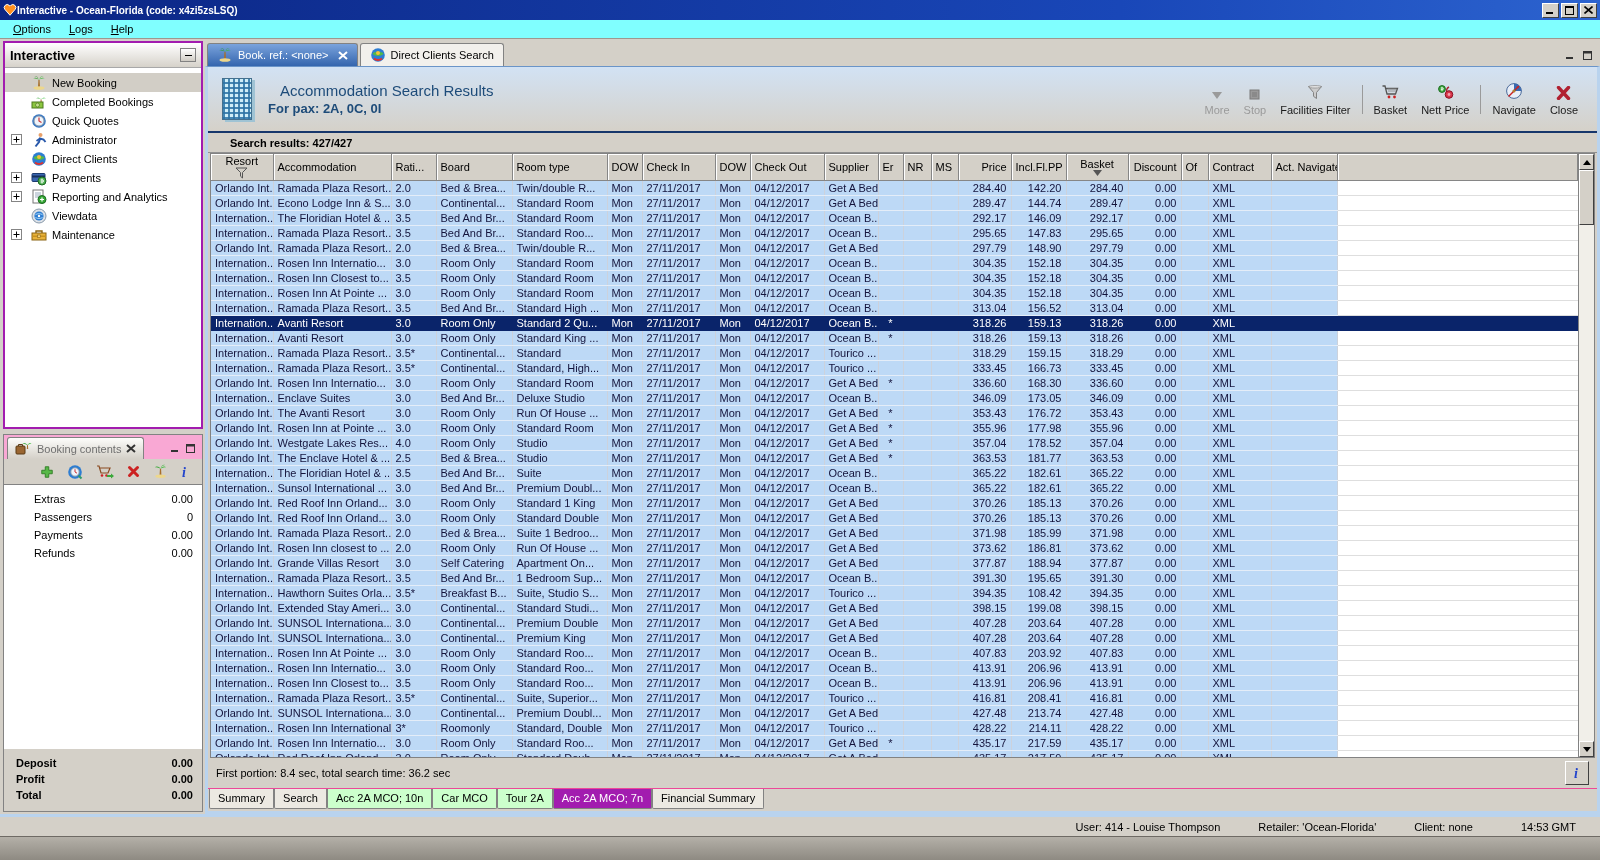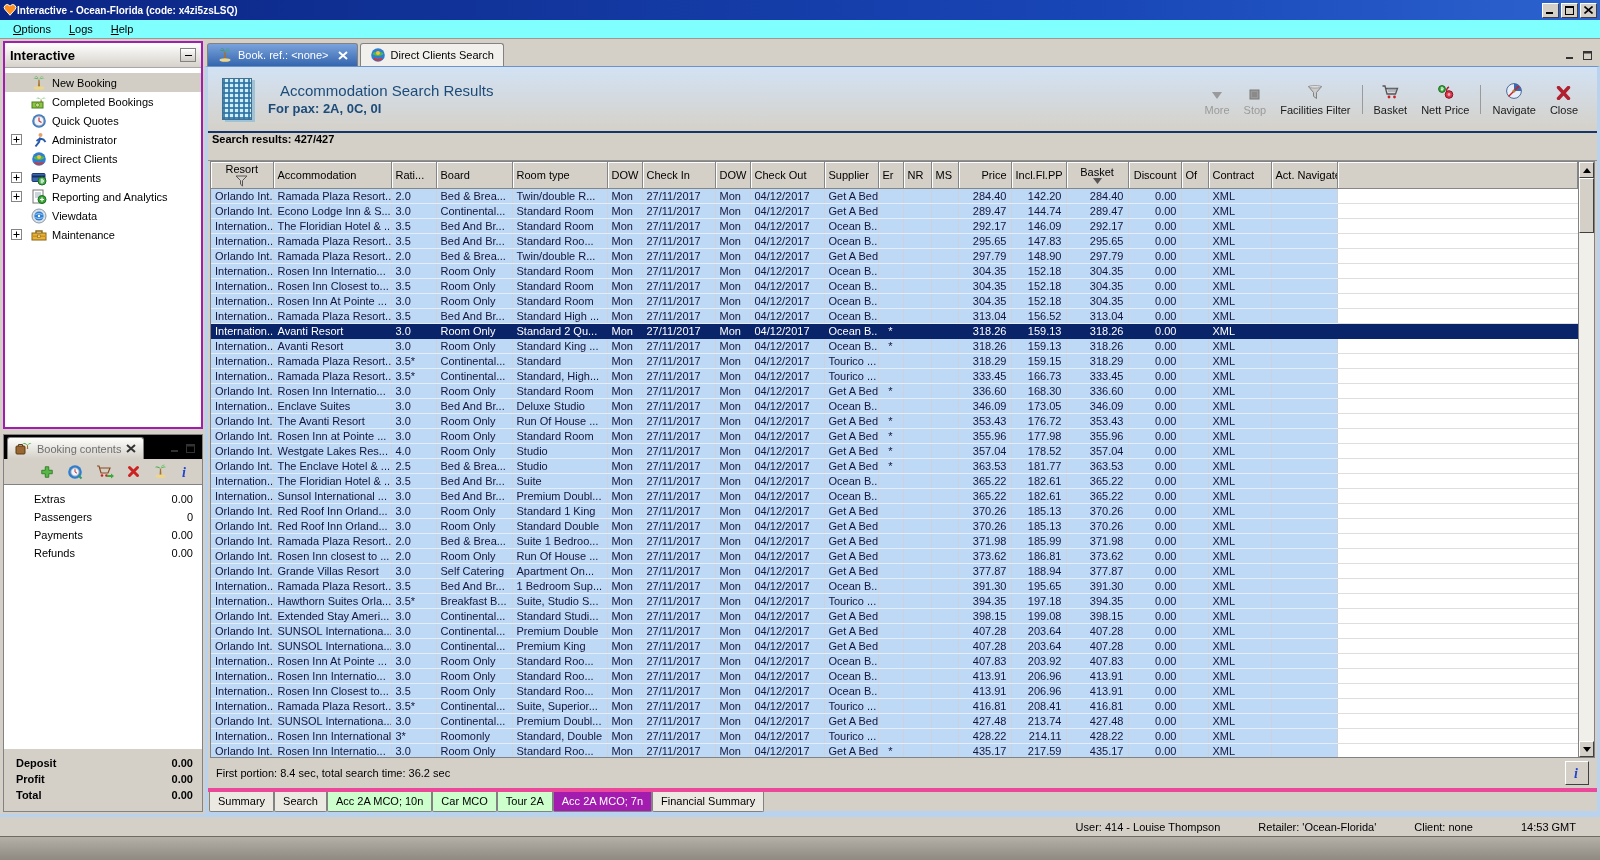--- a/index.html
+++ b/index.html
@@ -35,21 +35,21 @@
   .collapse-btn { margin-left:auto; width:16px; height:14px; border:1px solid #828282; background:linear-gradient(#fff,#cfcbc3);
     display:flex; align-items:center; justify-content:center; }
   .tree { padding-top:5px; overflow:hidden; }
   .tree-item { display:flex; align-items:center; height:19px; padding-left:6px; }
   .tree-item.selected { background:#d2cec6; }
   .expander { width:13px; height:11px; flex:none; display:flex; align-items:center; }
   .tree-item .icn { width:18px; height:16px; flex:none; margin:0 4px 0 6px; display:flex; align-items:center; justify-content:center; }
   .tree-item .lbl { white-space:nowrap; }
 
   .booking-panel { flex:1; background:#d4d0c8; border:1px solid #828282; display:flex; flex-direction:column; min-height:0; }
-  .bc-tabbar { height:24px; flex:none; background:#000000; display:flex; align-items:flex-end; padding:3px 4px 0 3px; }
+  .bc-tabbar { height:24px; flex:none; background:#f9a8d4; display:flex; align-items:flex-end; padding:3px 4px 0 3px; }
   .bc-tab { background:linear-gradient(#fdfdfb,#d4d0c8); border:1px solid #828282; border-bottom:none;
     border-radius:3px 3px 0 0; display:flex; align-items:center; gap:5px; padding:3px 7px; color:#6e6e6e; }
   .bc-winbtns { margin-left:auto; display:flex; gap:6px; padding:0 3px 6px 0; }
   .bc-toolbar { height:25px; flex:none; display:flex; align-items:center; justify-content:flex-end; gap:13px; padding:2px 12px 2px 0;
     background:#d4d0c8; }
   .bc-list { flex:1; background:#fff; border-top:1px solid #828282; padding-top:5px; overflow:hidden; }
   .bc-row { display:flex; height:18px; align-items:center; padding:0 9px 0 30px; }
   .bc-row .v { margin-left:auto; }
   .bc-totals { flex:none; background:#d4d0c8; border-top:1px solid #fff; padding:6px 9px 8px 12px; font-weight:bold; }
   .bc-trow { display:flex; height:16px; align-items:center; }
@@ -76,21 +76,21 @@
   .hb-titles { margin-left:16px; color:#1d4b79; }
   .hb-title { font-size:15px; font-weight:normal;margin-left:12px; }
   .hb-sub { font-size:13px; font-weight:bold; margin-top:2px; }
   .hb-toolbar { margin-left:auto; display:flex; align-items:stretch; }
   .hb-btn { display:flex; flex-direction:column; align-items:center; justify-content:flex-end; gap:4px;
     padding:4px 7px; font-size:11px; color:#1a1a1a; white-space:nowrap; }
   .hb-btn .icn { height:17px; display:flex; align-items:flex-end; }
   .hb-btn.disabled { color:#9a9a9a; }
   .hb-sep { width:1px; background:#9a9a9a; margin:6px 4px; }
 
-  .results-row { height:28px; flex:none; display:flex; padding-left:4px; font-weight:bold;
+  .results-row { height:20px; flex:none; display:flex; align-items:center; padding-left:22px; font-weight:bold;
     border-bottom:1px solid #909090; background:#d4d0c8; }
 
   .table-zone { flex:1; min-height:0; display:flex; margin:0 2px; background:#fff; border:1px solid #828282; }
   .grid-wrap { flex:1; overflow:hidden; }
   table { border-collapse:collapse; table-layout:fixed; width:100%; font-size:11px; }
   th { background:#d4d0c8; font-weight:normal; text-align:left; padding:1px 4px; height:17px;
     border-right:1px solid #868686; border-bottom:1px solid #868686;
     box-shadow:inset 1px 1px 0 #fff; white-space:nowrap; overflow:hidden; }
   th.num { text-align:right; }
   th .hflex { display:flex; align-items:center;flex-direction:column; }
@@ -110,21 +110,21 @@
   .sc-track { flex:1; position:relative; }
   .sc-thumb { position:absolute; top:0; left:0; width:15px; height:55px; background:#d4d0c8;
     border:1px solid; border-color:#fff #404040 #404040 #fff; }
   .sc-btn.down { margin-top:auto; }
 
   .status-line { height:30px; flex:none; background:#d4d0c8; display:flex; align-items:center; padding:0 8px; }
   .info-btn { margin-left:auto; width:24px; height:24px; background:#d4d0c8; border:1px solid; border-color:#fff #404040 #404040 #fff;
     display:flex; align-items:center; justify-content:center; }
 
   .bottom-tabs { height:23px; flex:none; display:flex; align-items:flex-start; padding-left:1px; background:#d4d0c8;
-    border-top:4px solid #ec4899; }
+    border-top:1px solid #ec4899; }
   .btab { border:1px solid #828282; border-top:none; padding:3px 8px 4px; background:#ece9e2;
     border-radius:0 0 2px 2px; white-space:nowrap; margin-right:0px; }
   .btab.green { background:#ccffcc; }
   .btab.navy { background:#a21caf; color:#fff; }
 
   
   .statusbar { height:22px; flex:none; background:#d4d0c8; border-top:3px solid #b9d3ee; display:flex; align-items:center; }
   .sb-group { margin-left:auto; display:flex; gap:38px; }
   .sb-time { margin-left:48px; margin-right:24px; }
   .bottom-strip { height:24px; flex:none; background:linear-gradient(#b4b0a8,#8e8a82); border-top:1px solid #6e6a64; }
@@ -1257,21 +1257,21 @@
                     <td>Suite, Studio S...</td>
                     <td>Mon</td>
                     <td>27/11/2017</td>
                     <td>Mon</td>
                     <td>04/12/2017</td>
                     <td>Tourico ...</td>
                     <td class="ctr"></td>
                     <td></td>
                     <td></td>
                     <td class="num">394.35</td>
-                    <td class="num">197.18</td>
+                    <td class="num">108.42</td>
                     <td class="num">394.35</td>
                     <td class="num">0.00</td>
                     <td></td>
                     <td>XML</td>
                     <td></td>
                     <td class="filler"></td>
                   </tr>
                   <tr>
                     <td>Orlando Int...</td>
                     <td>Extended Stay Ameri...</td>

